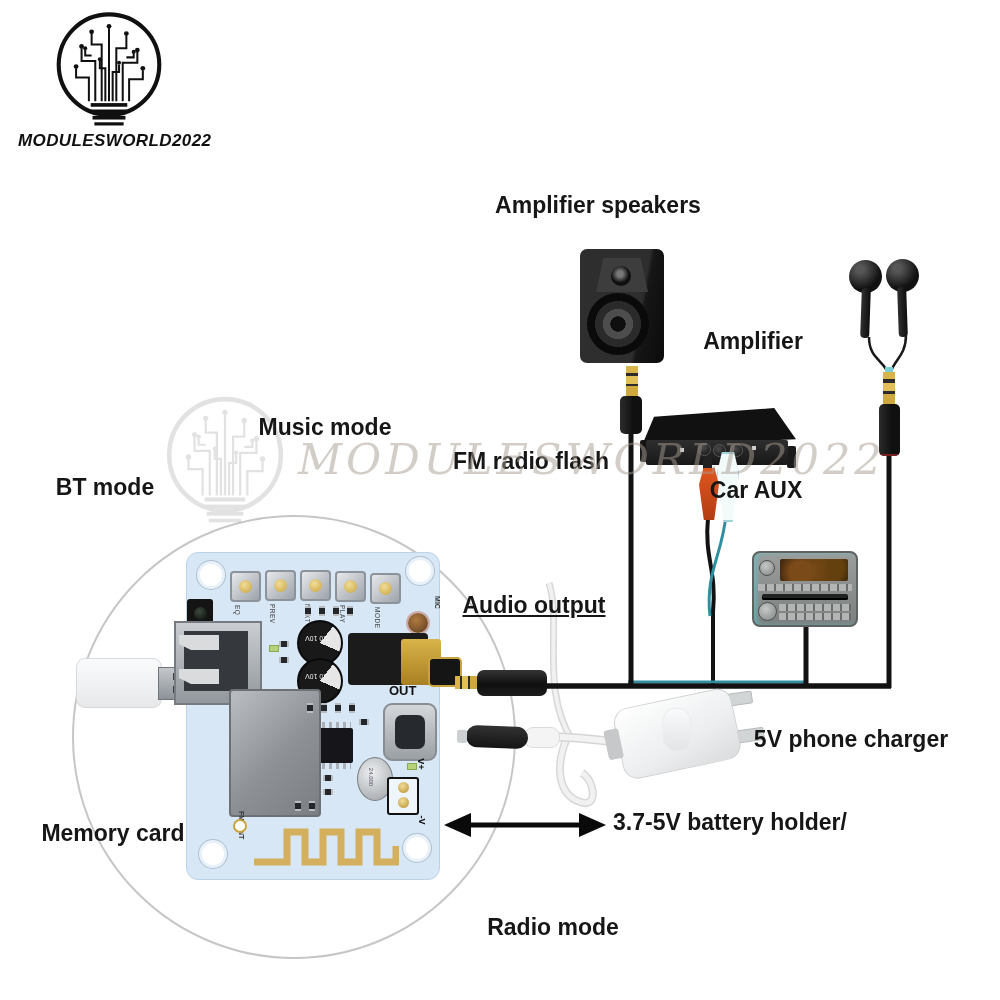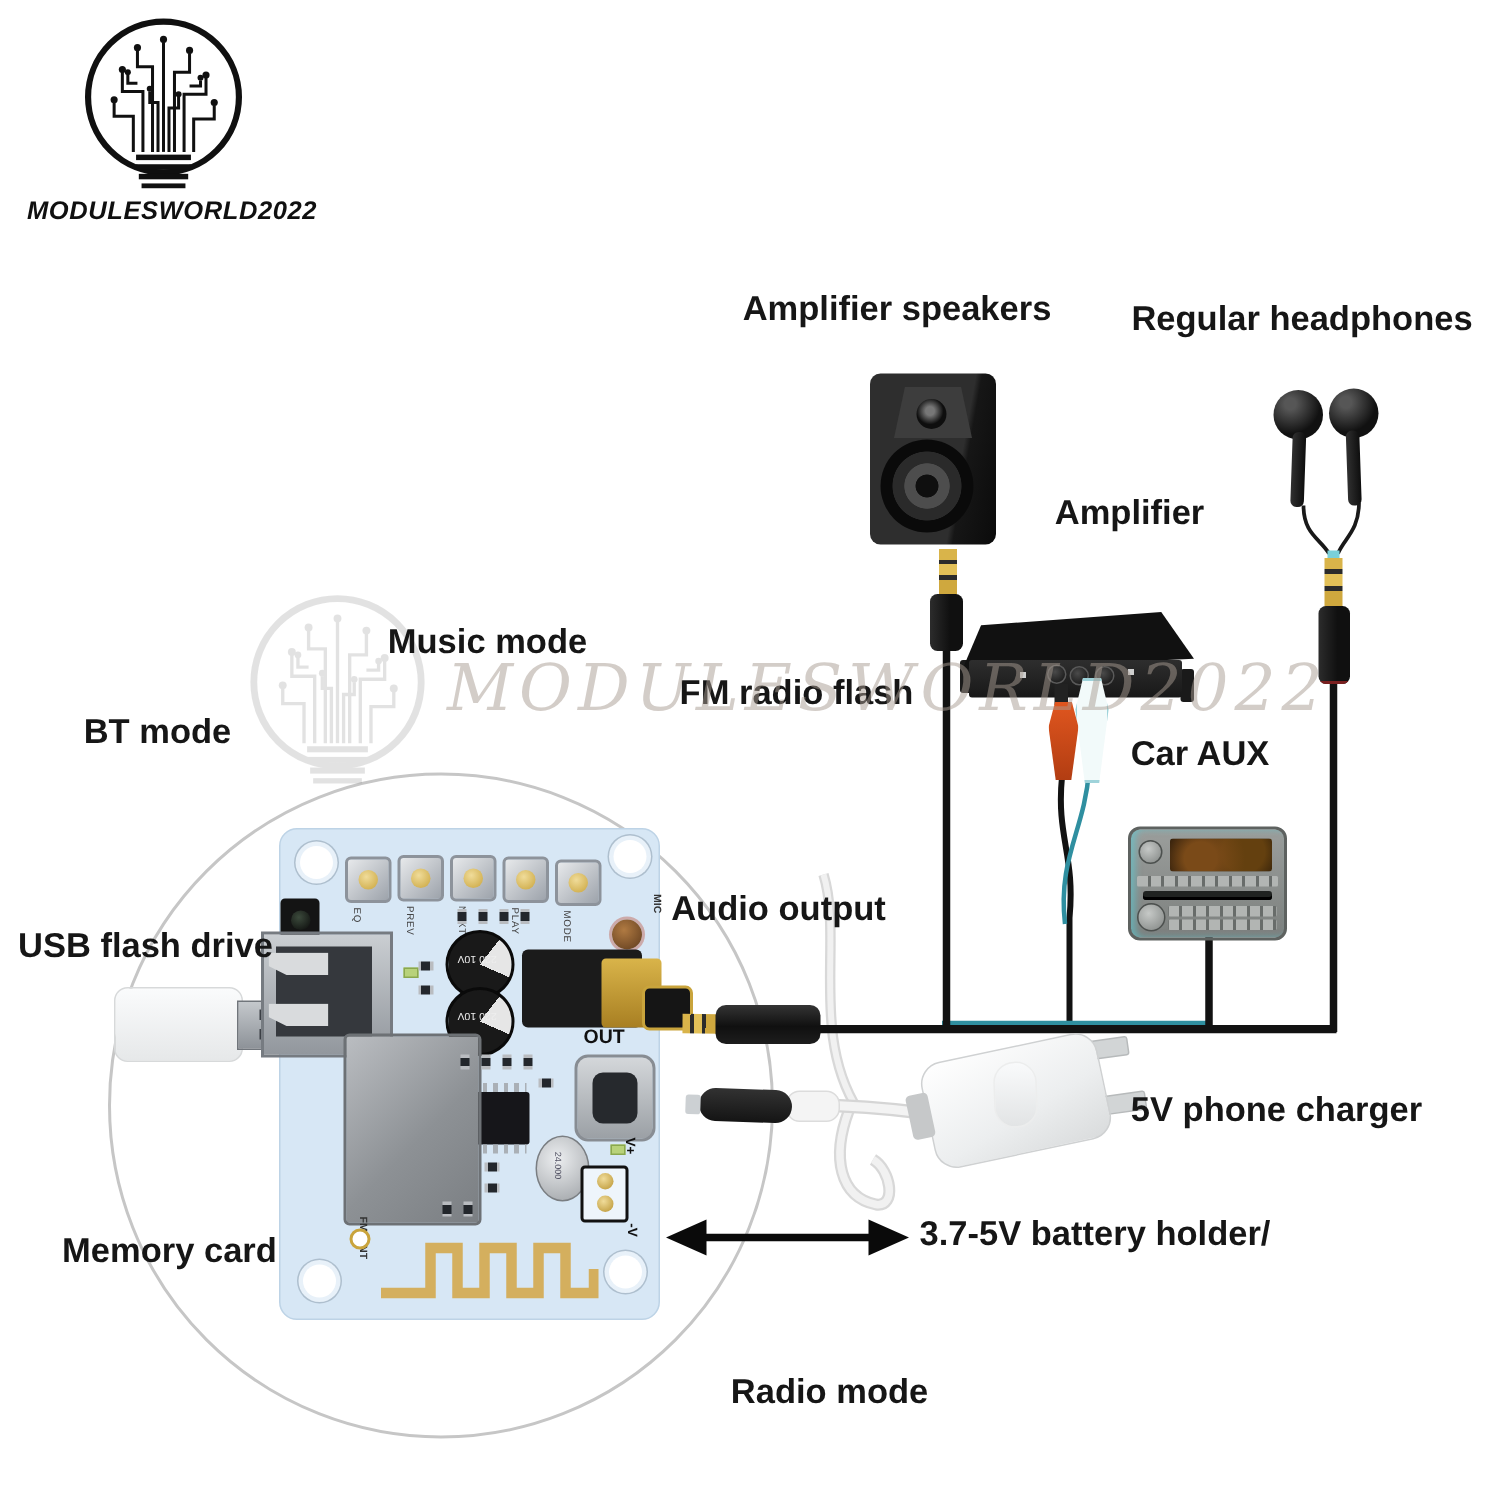--- a/index.html
+++ b/index.html
@@ -395,28 +395,26 @@
     <div class="smd h" style="left:172px;top:166px;"></div>
   </div>
 
   <svg class="overwires" width="1000" height="1000" viewBox="0 0 1000 1000">
     <line x1="466" y1="825" x2="584" y2="825" stroke="#0a0a0a" stroke-width="5"></line>
     <polygon points="444,825 471,813 471,837" fill="#0a0a0a"></polygon>
     <polygon points="606,825 579,813 579,837" fill="#0a0a0a"></polygon>
   </svg>
 
   <div class="lbl" style="left:598px;top:192px;">Amplifier speakers</div>
-  <div class="lbl" style="left:868px;top:199px;">Regular headphones</div>
   <div class="lbl" style="left:753px;top:328px;">Amplifier</div>
   <div class="lbl" style="left:325px;top:414px;">Music mode</div>
   <div class="lbl" style="left:105px;top:474px;">BT mode</div>
   <div class="lbl" style="left:531px;top:448px;">FM radio flash</div>
-  <div class="lbl" style="left:800px;top:477px;margin-top:12px;">Car AUX</div>
-  <div class="lbl" style="left:97px;top:617px;">USB flash drive</div>
-  <div class="lbl" style="left:519px;top:592px;">Audio output</div>
+  <div class="lbl" style="left:756px;top:477px;">Car AUX</div>
+  <div class="lbl" style="left:534px;top:592px;text-decoration:underline;">Audio output</div>
   <div class="lbl" style="left:113px;top:820px;">Memory card</div>
   <div class="lbl" style="left:851px;top:726px;">5V phone charger</div>
   <div class="lbl" style="left:730px;top:809px;">3.7-5V battery holder/</div>
   <div class="lbl" style="left:553px;top:914px;">Radio mode</div>
 
   <div class="wm-text">MODULESWORLD2022</div>
 
 </div>
 
 </body></html>

